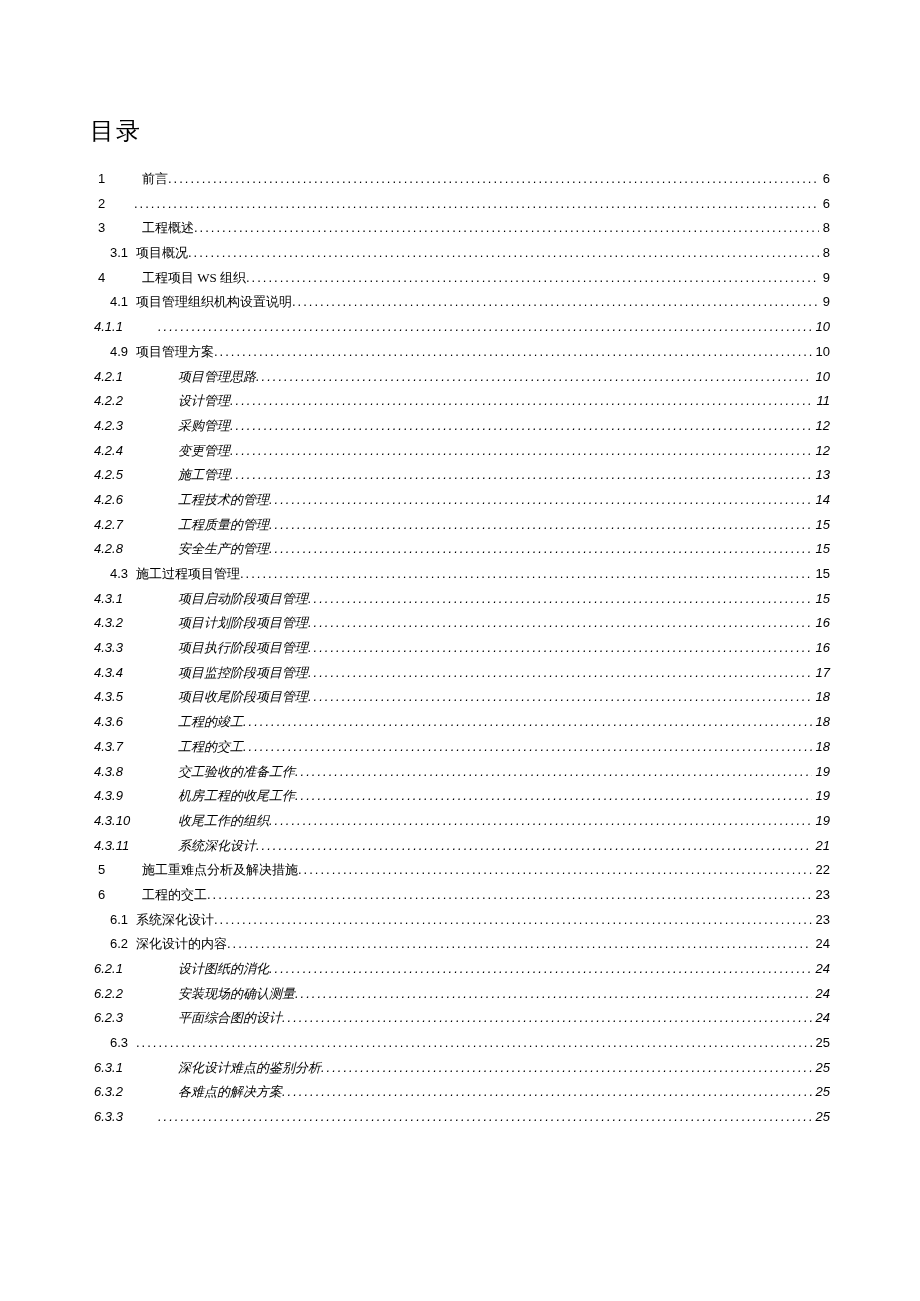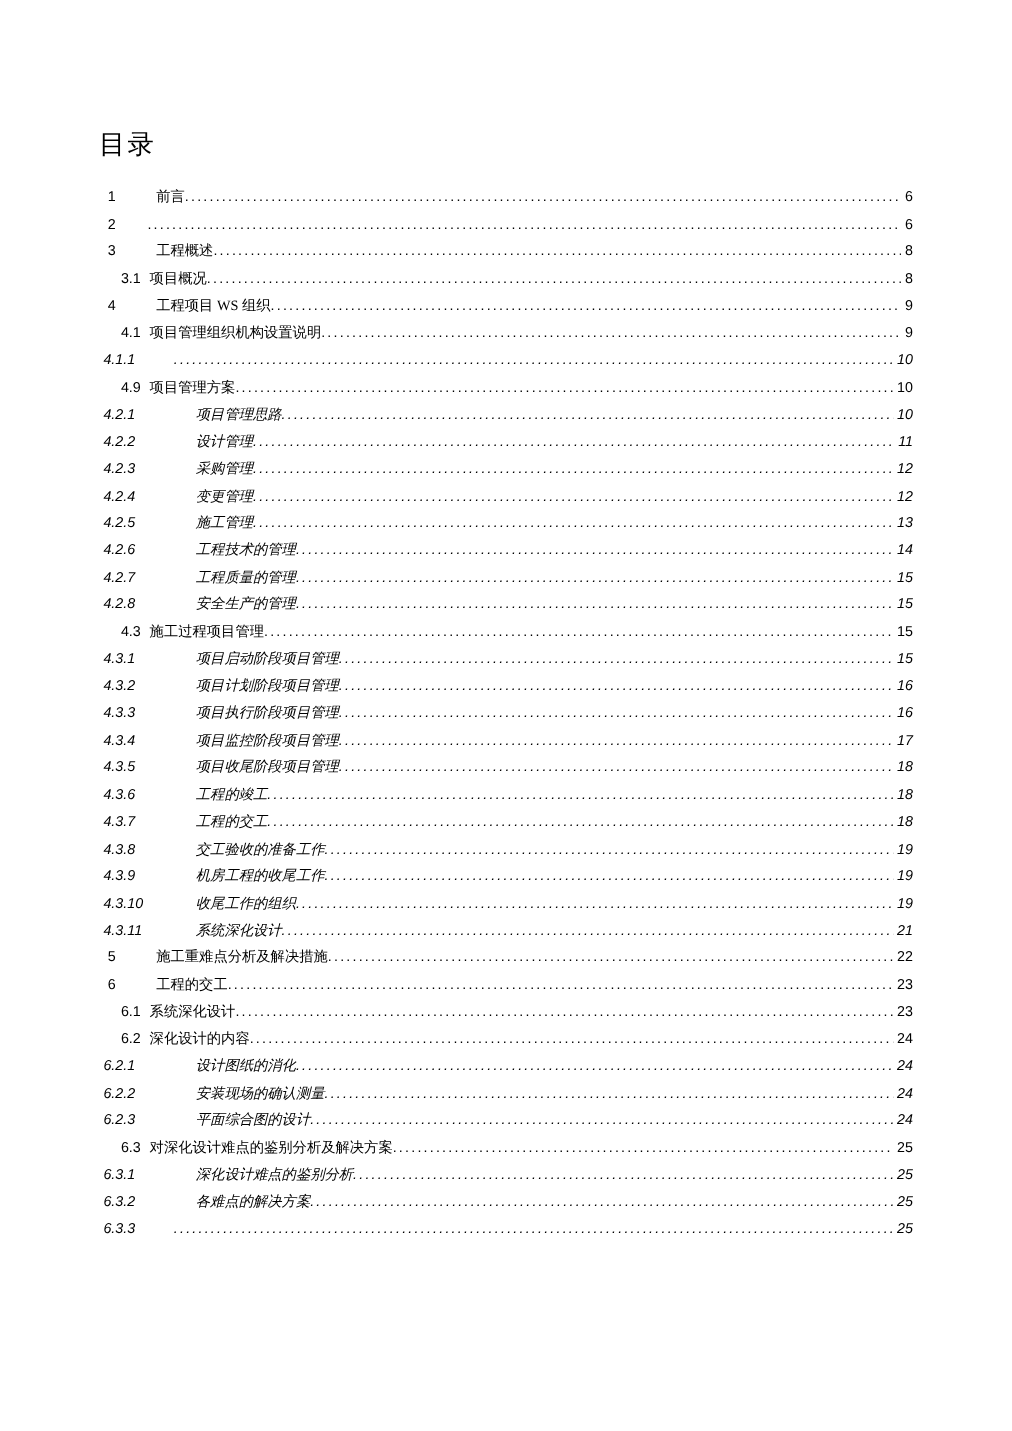--- a/index.html
+++ b/index.html
@@ -299,21 +299,20 @@
       <span class="toc-page italic">24</span>
     </div>
     <div class="toc-row level-3 indent-label">
       <span class="toc-num italic">6.2.3</span>
       <span class="toc-label italic">平面综合图的设计</span>
       <span class="toc-leader italic">............................................................................................................................................................................................................................................................................................................</span>
       <span class="toc-page italic">24</span>
     </div>
     <div class="toc-row level-2">
       <span class="toc-num">6.3</span>
-      <span class="toc-label">对深化设计难点的鉴别分析及解决方案</span>
       <span class="toc-leader">............................................................................................................................................................................................................................................................................................................</span>
       <span class="toc-page">25</span>
     </div>
     <div class="toc-row level-3 indent-label">
       <span class="toc-num italic">6.3.1</span>
       <span class="toc-label italic">深化设计难点的鉴别分析</span>
       <span class="toc-leader italic">............................................................................................................................................................................................................................................................................................................</span>
       <span class="toc-page italic">25</span>
     </div>
     <div class="toc-row level-3 indent-label">

